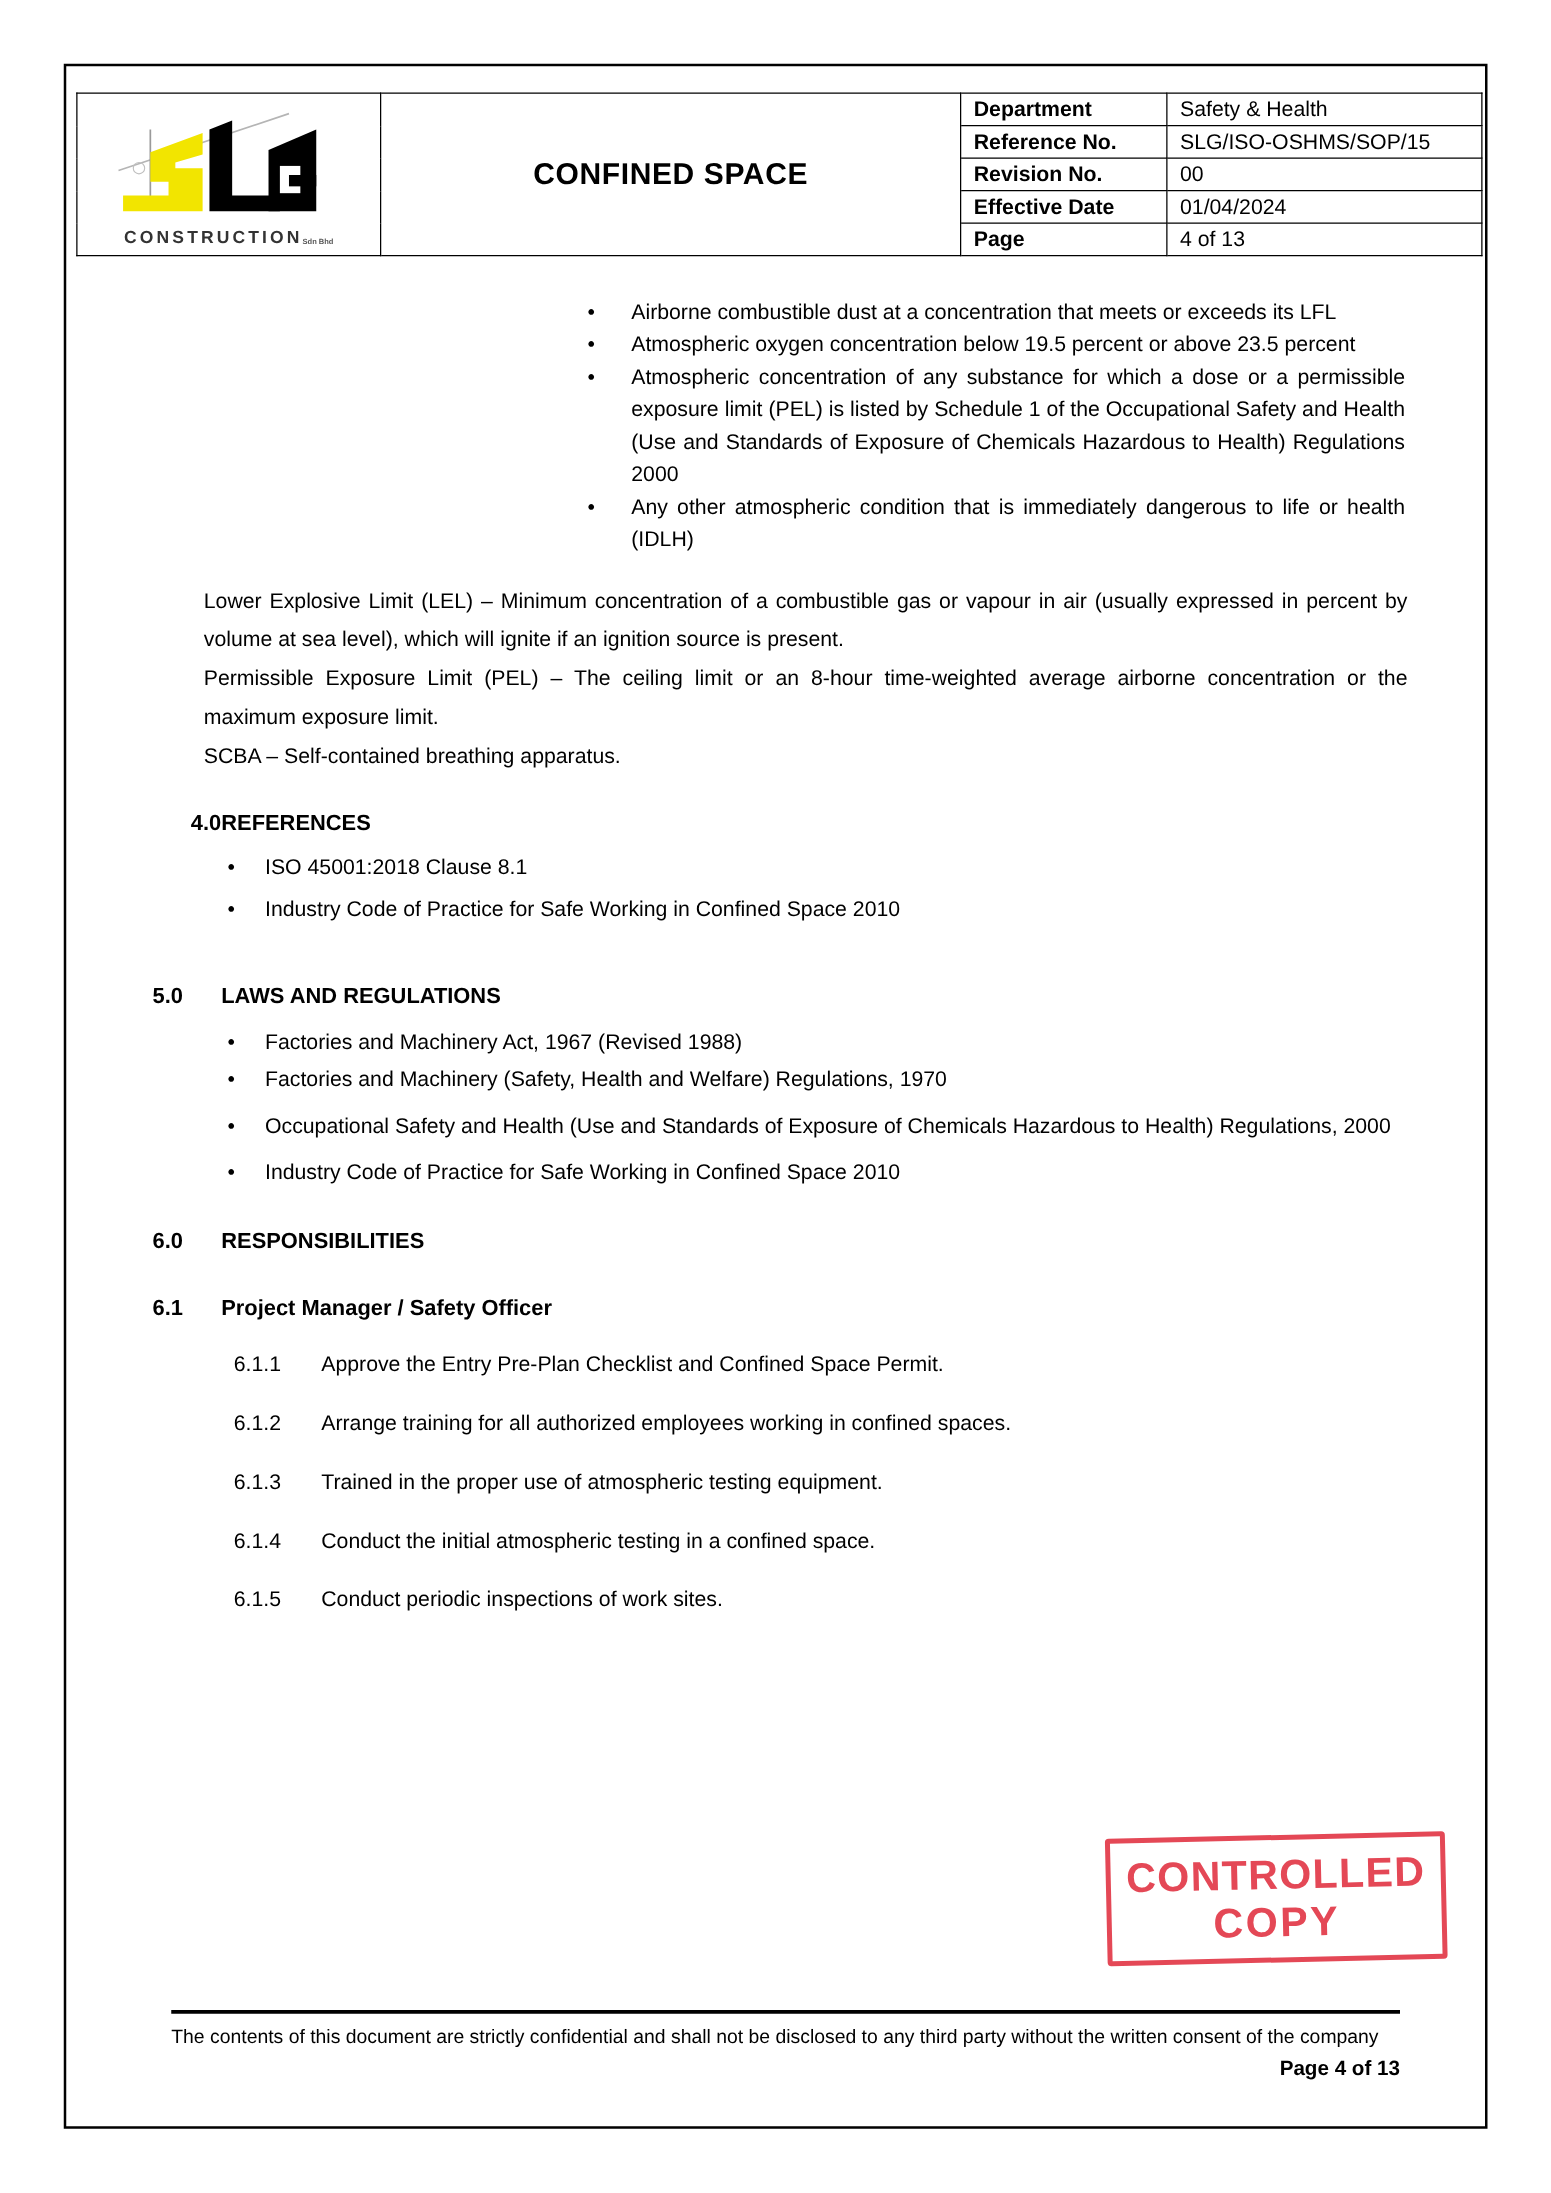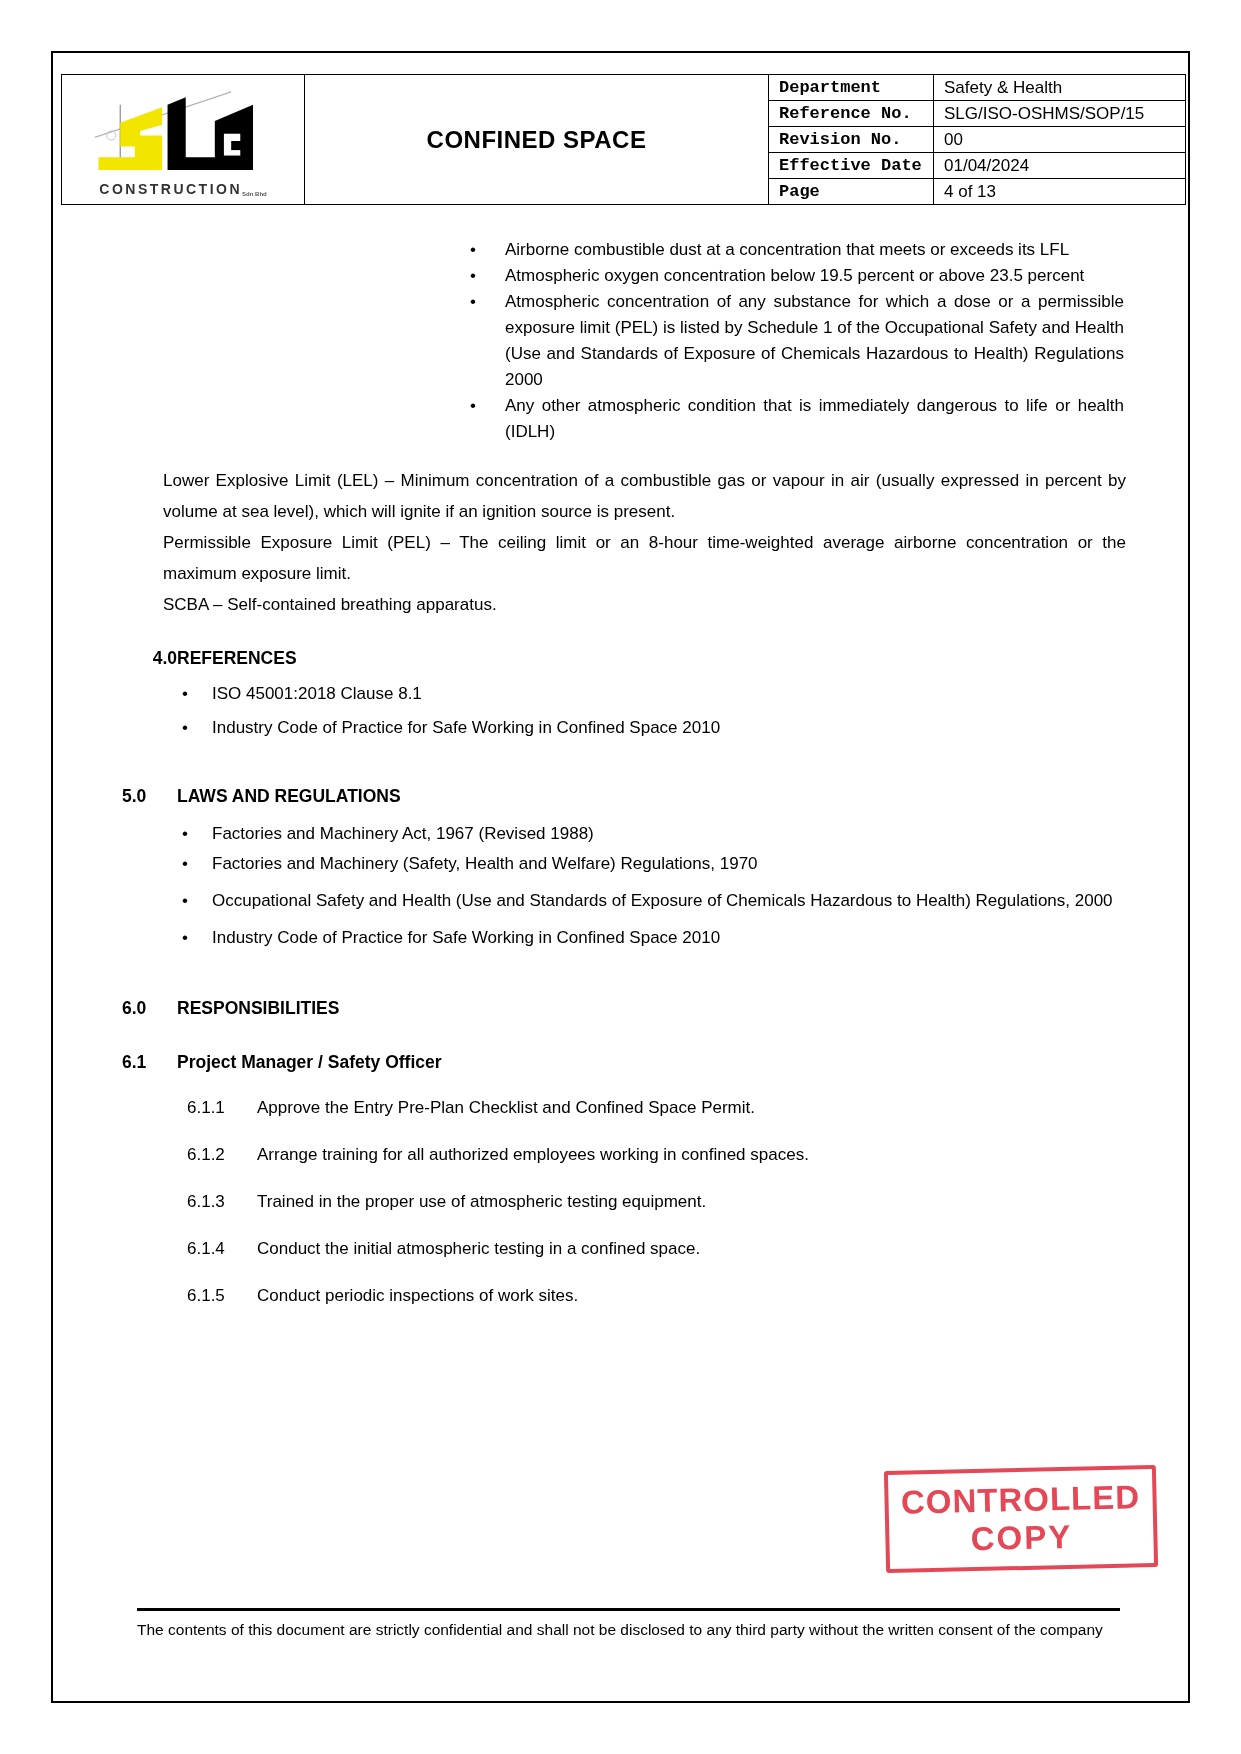--- a/index.html
+++ b/index.html
@@ -6,41 +6,41 @@
   html,body { background:#ffffff; }
   body { font-family:"Liberation Sans", sans-serif; color:#000; }
   .page { position:relative; width:1241px; height:1754px; background:#fff; overflow:hidden; }
   .frame { position:absolute; left:51px; top:51px; width:1139px; height:1652px; border:2px solid #000; }
 
   
   table.header-table { border-collapse:collapse; margin:21px 3px 0 8px; width:1124px; table-layout:fixed; }
   table.header-table td { border:1.5px solid #000; height:26px; vertical-align:middle; }
   td.logo-cell { width:243px; text-align:center; }
   td.title-cell { width:464px; text-align:center; }
-  td.info-label { width:165px; font-weight:bold; font-size:17px; padding-left:10px;font-family:Liberation Mono, monospace; }
+  td.info-label { width:165px; font-weight:bold; font-size:17px; padding-left:10px; }
   td.info-value { width:252px; font-size:17px; padding-left:10px; }
   .doc-title { font-size:24px; font-weight:bold; letter-spacing:0.5px; }
   .logo-box { display:inline-block; text-align:center; }
   .logo-word { font-size:14px; font-weight:800; letter-spacing:2.5px; color:#333; margin-top:-4px; }
   .logo-suffix { font-size:6px; color:#555; letter-spacing:0; vertical-align:bottom; }
 
   
   .doc-body { padding:0 62px 0 84px; font-size:17px; }
 
   .intro-list { margin-top:32px; margin-left:331px; width:656px; text-align:justify; line-height:26px; list-style:none; }
   .intro-list li { position:relative; padding-left:37px; }
   .intro-list li::before { content:"•"; position:absolute; left:2px; top:0; font-size:17px; }
 
   .definitions { margin-top:20px; line-height:31px; text-align:justify;margin-left:26px; }
 
   .section-heading { display:flex; margin-left:-15px; font-weight:bold; font-size:17.5px; line-height:26px; }
   .sec-num { width:55px; flex:0 0 55px; }
   .h40 { margin-top:25px;text-align:right; }
   .h50 { margin-top:42px; }
-  .h60 { margin-top:44px; }
+  .h60 { margin-top:28px; }
   .h61 { margin-top:28px; }
 
   ul.sec-bullets { margin-top:10px; margin-left:45px; list-style:none; line-height:26px; }
   ul.sec-bullets li { position:relative; padding-left:30px; margin-bottom:8px; }
   ul.sec-bullets li::before { content:"•"; position:absolute; left:0; top:0; }
   ul.laws { margin-top:12px; }
   ul.laws li { margin-bottom:4px; }
   ul.laws li.two-line { line-height:40px; text-align:justify; }
 
   .numbered-items { margin-top:20px; margin-left:50px; }
@@ -173,20 +173,21 @@
         </div>
         <div class="numbered-item">
           <span class="item-num">6.1.5</span>
           <span class="item-text">Conduct periodic inspections of work sites.</span>
         </div>
       </div>
     </div>
 
     <div class="footer">
       <div class="footer-note">The contents of this document are strictly confidential and shall not be disclosed to any third party without the written consent of the company</div>
+      <div class="footer-page">Page 4 of 13</div>
     </div>
   </div>
 
   <div class="stamp" style="color: rgb(226, 59, 74); border-color: rgb(226, 59, 74);">
     <div class="stamp-line1">CONTROLLED</div>
     <div class="stamp-line2">COPY</div>
   </div>
 </div>
 
 </body></html>

